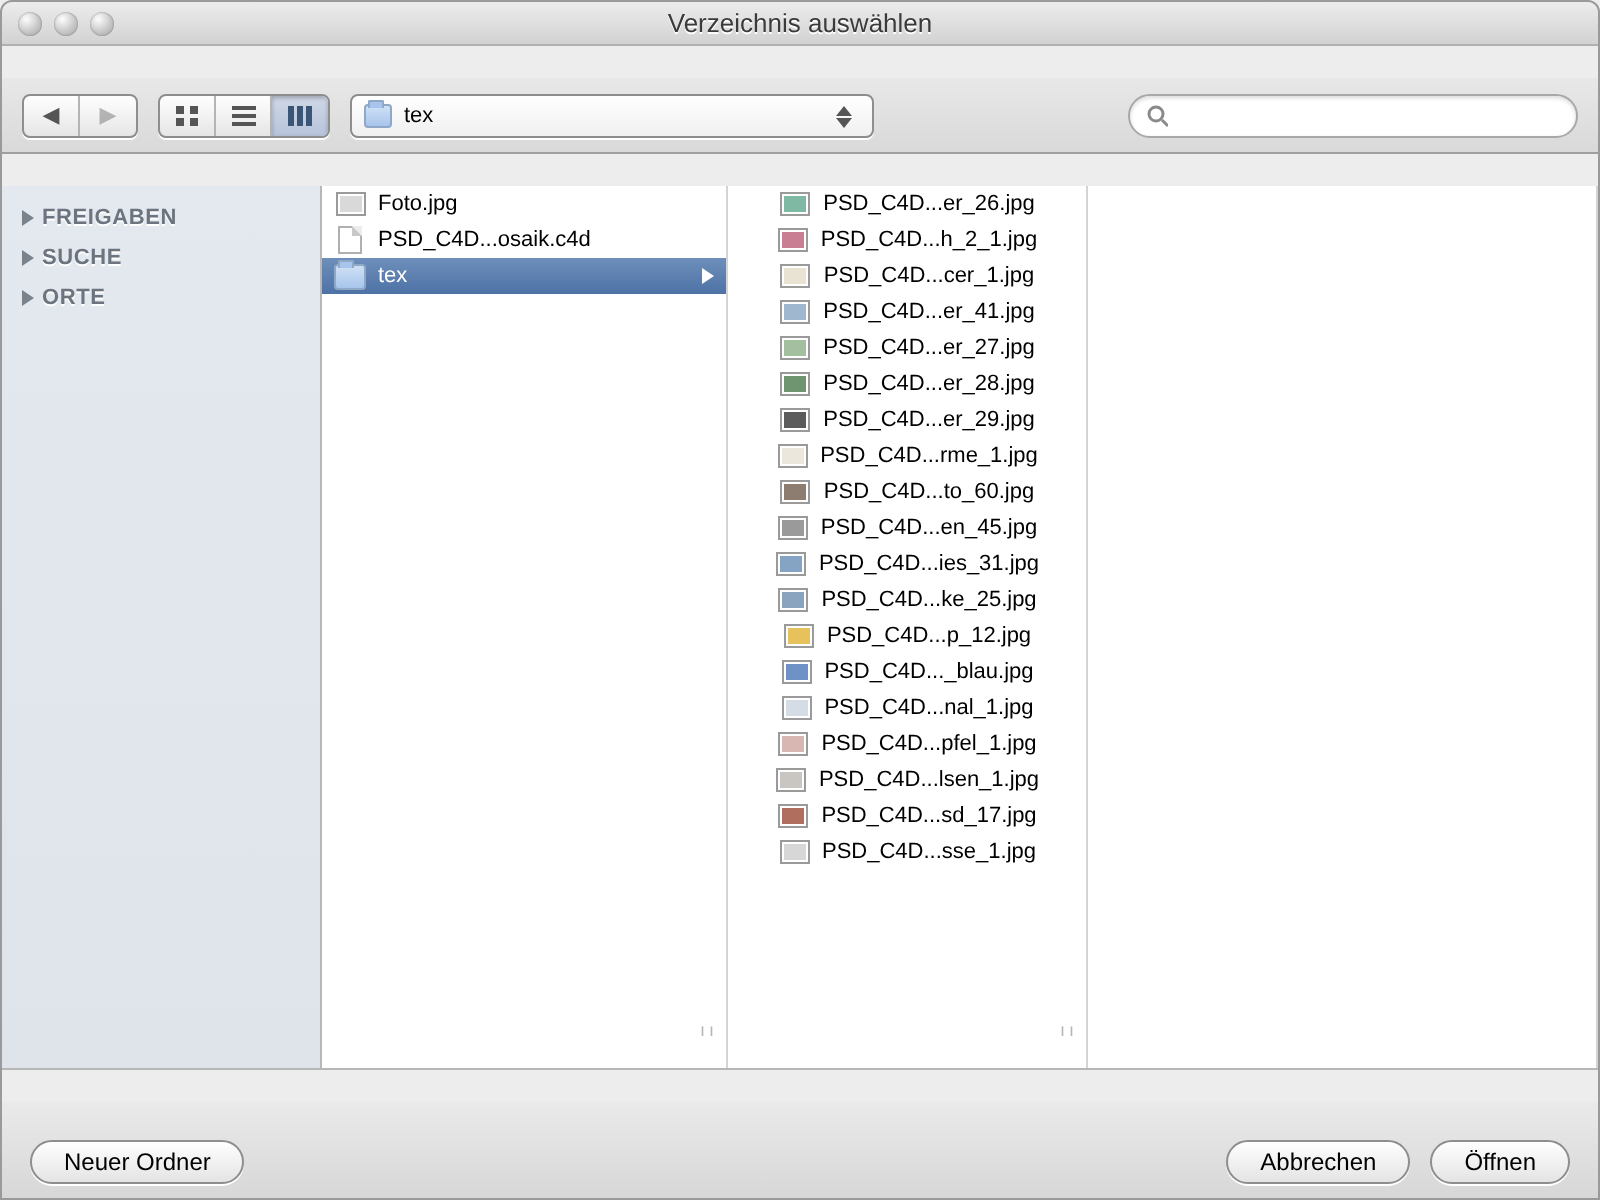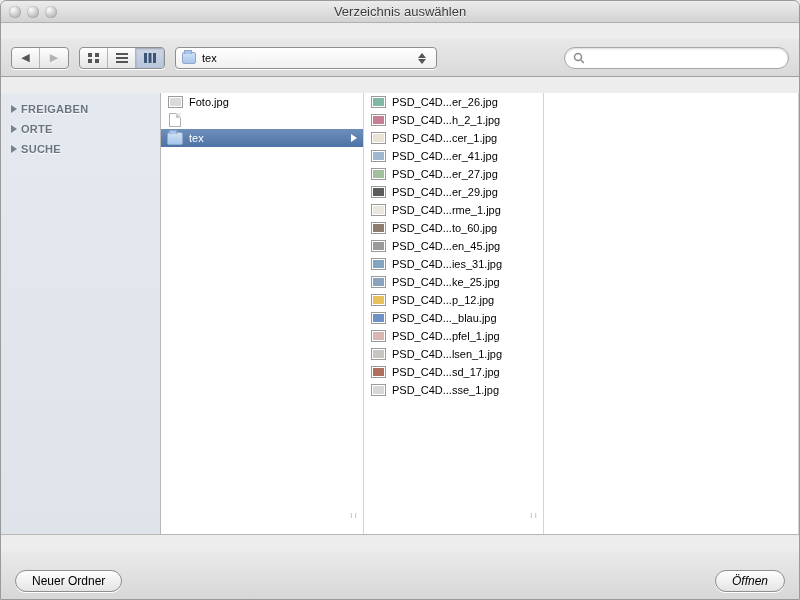--- a/index.html
+++ b/index.html
@@ -33,38 +33,38 @@
 .search input{ border:0; outline:0; width:100%; font-size:11px; background:transparent;}
 
 
 .body { flex:1; display:flex; background:#fff; border-bottom:1px solid #b7b7b7; min-height:0;}
 .sidebar { width:160px; background:linear-gradient(#e4e9ef,#dfe4ea); border-right:1px solid #b7b7b7; padding-top:6px;}
 .side-head { display:flex; align-items:center; gap:4px; padding:4px 10px; color:#6c747f; font-weight:bold; font-size:11px; letter-spacing:.3px; text-shadow:0 1px 0 #fff;}
 .side-head .tri{ width:0;height:0;border-top:4px solid transparent;border-bottom:4px solid transparent;border-left:6px solid #7a828c;}
 
 .columns { flex:1; display:flex; min-width:0;}
 .col { border-right:1px solid #d4d4d4; overflow:hidden; display:flex; flex-direction:column; position:relative;}
-.col1{width:203px;} .col2{width:180px;} .col3{flex:1;}
+.col1{width:203px;} .col2{width:180px;align-items:center;} .col3{flex:1;}
 .handle{ position:absolute; bottom:14px; right:4px; color:#b5b5b5; font-size:9px; letter-spacing:2px;}
 .item { height:18px; display:flex; align-items:center; padding:0 6px; gap:6px; white-space:nowrap;}
 .item .ico { width:16px; height:14px; flex:0 0 16px; display:flex; align-items:center; justify-content:center;}
 .thumb{width:15px;height:12px;border:1px solid #9a9a9a; background:#fff; position:relative; overflow:hidden;}
 .thumb::after{content:"";position:absolute;inset:2px;border-radius:1px;}
 .item.selected{ background:linear-gradient(#6e8fbb,#4d72a5); color:#fff;}
 .item .name{flex:1; overflow:hidden; text-overflow:ellipsis;}
 .item .chev{width:0;height:0;border-top:4px solid transparent;border-bottom:4px solid transparent;border-left:6px solid #fff;}
 .folder-small{width:16px;height:13px;background:linear-gradient(#cfe0f4,#a7c5ec);border:1px solid #8fa8c8;border-radius:2px;position:relative;}
 .folder-small::before{content:"";position:absolute;top:-3px;left:1px;width:6px;height:3px;background:#a7c5ec;border:1px solid #8fa8c8;border-bottom:0;border-radius:1px 1px 0 0;}
 .file-generic{width:12px;height:14px;background:#fff;border:1px solid #b0b0b0;position:relative;}
 .file-generic::before{content:"";position:absolute;right:-1px;top:-1px;width:0;height:0;border-top:5px solid #ededed;border-left:5px solid #c8c8c8;}
 
 
 .bottombar{ height:48px; background:linear-gradient(#eaeaea,#d7d7d7); display:flex; align-items:center; padding:0 14px; gap:10px;}
 .push-btn{ height:22px; padding:0 16px; border:1px solid #8e8e8e; border-radius:11px; background:linear-gradient(#fefefe,#e4e4e4); font-size:12px; box-shadow:0 1px 0 #fff; cursor:default;margin-top:12px;}
-.push-btn.default{ background:linear-gradient(#fefefe,#e4e4e4);font-style:italic; }
+.push-btn.default{ background:linear-gradient(#fefefe,#e4e4e4); }
 </style>
 </head>
 <body>
 
 <div class="window">
 
   <div class="titlebar">
     <div class="traffic">
       <div class="light"></div>
       <div class="light"></div>
@@ -131,42 +131,43 @@
   </div>
 
   <div class="body">
     <div class="sidebar">
       <div class="side-head">
           <span class="tri"></span>
           <span>FREIGABEN</span>
         </div>
       <div class="side-head">
           <span class="tri"></span>
-          <span>ORTE</span>
+          <span>SUCHE</span>
         </div>
       <div class="side-head">
           <span class="tri"></span>
-          <span>SUCHE</span>
+          <span>ORTE</span>
         </div>
     </div>
 
     <div class="columns">
       <div class="col col1" id="col1">
         <div class="item">
             <span class="ico">
               <span class="thumb" style="background:linear-gradient(#fff,#fff);">
                 <span style="position:absolute;inset:1px;background:#d9d9d9;"></span>
               </span>
             </span>
             <span class="name">Foto.jpg</span>
           </div>
           <div class="item">
             <span class="ico">
               <span class="file-generic"></span>
             </span>
+            <span class="name">PSD_C4D...osaik.c4d</span>
           </div>
           <div class="item selected">
             <span class="ico">
               <span class="folder-small"></span>
             </span>
             <span class="name">tex</span>
             <span class="chev"></span>
           </div>
           <div class="handle">ıı</div>
       </div>
@@ -207,20 +208,28 @@
             <span class="ico">
               <span class="thumb" style="background:linear-gradient(#fff,#fff);">
                 <span style="position:absolute;inset:1px;background:#a4bfa0;"></span>
               </span>
             </span>
             <span class="name">PSD_C4D...er_27.jpg</span>
           </div>
           <div class="item">
             <span class="ico">
               <span class="thumb" style="background:linear-gradient(#fff,#fff);">
+                <span style="position:absolute;inset:1px;background:#6f9470;"></span>
+              </span>
+            </span>
+            <span class="name">PSD_C4D...er_28.jpg</span>
+          </div>
+          <div class="item">
+            <span class="ico">
+              <span class="thumb" style="background:linear-gradient(#fff,#fff);">
                 <span style="position:absolute;inset:1px;background:#5c5c5c;"></span>
               </span>
             </span>
             <span class="name">PSD_C4D...er_29.jpg</span>
           </div>
           <div class="item">
             <span class="ico">
               <span class="thumb" style="background:linear-gradient(#fff,#fff);">
                 <span style="position:absolute;inset:1px;background:#ece7dc;"></span>
               </span>
@@ -267,20 +276,28 @@
             </span>
             <span class="name">PSD_C4D...p_12.jpg</span>
           </div>
           <div class="item">
             <span class="ico">
               <span class="thumb" style="background:linear-gradient(#fff,#fff);">
                 <span style="position:absolute;inset:1px;background:#6e92c6;"></span>
               </span>
             </span>
             <span class="name">PSD_C4D..._blau.jpg</span>
+          </div>
+          <div class="item">
+            <span class="ico">
+              <span class="thumb" style="background:linear-gradient(#fff,#fff);">
+                <span style="position:absolute;inset:1px;background:#d4dde6;"></span>
+              </span>
+            </span>
+            <span class="name">PSD_C4D...nal_1.jpg</span>
           </div>
           <div class="item">
             <span class="ico">
               <span class="thumb" style="background:linear-gradient(#fff,#fff);">
                 <span style="position:absolute;inset:1px;background:#d8b7b2;"></span>
               </span>
             </span>
             <span class="name">PSD_C4D...pfel_1.jpg</span>
           </div>
           <div class="item">
@@ -309,16 +326,17 @@
           </div>
           <div class="handle">ıı</div>
       </div>
       <div class="col col3"></div>
     </div>
   </div>
 
   <div class="bottombar">
     <button class="push-btn">Neuer Ordner</button>
     <div class="spacer"></div>
+    <button class="push-btn">Abbrechen</button>
     <button class="push-btn default">Öffnen</button>
   </div>
 
 </div>
 
 </body></html>

